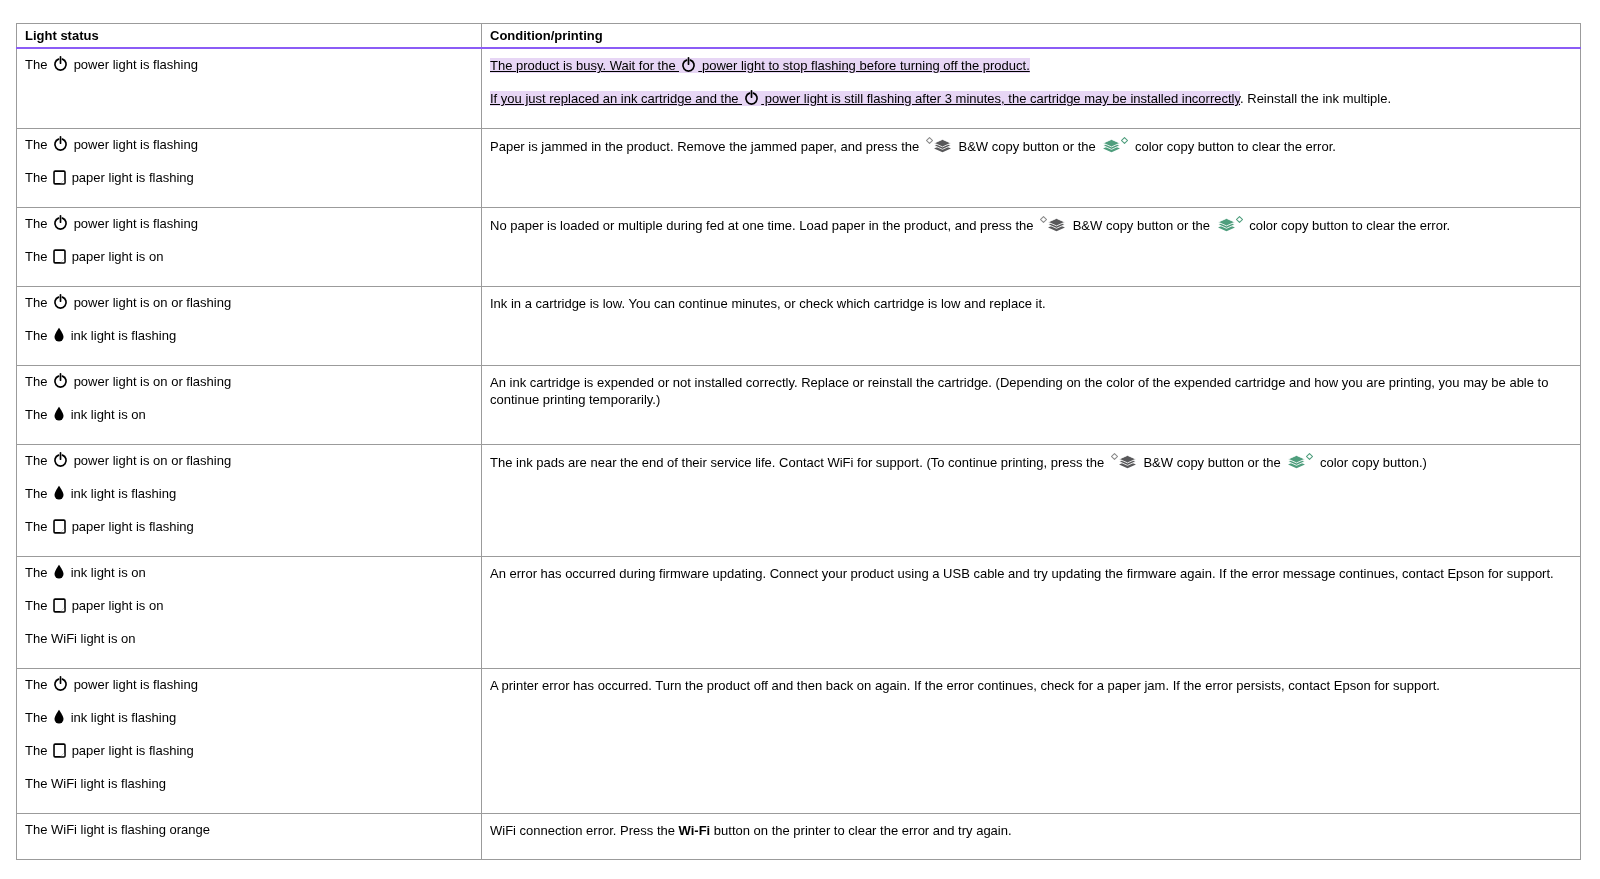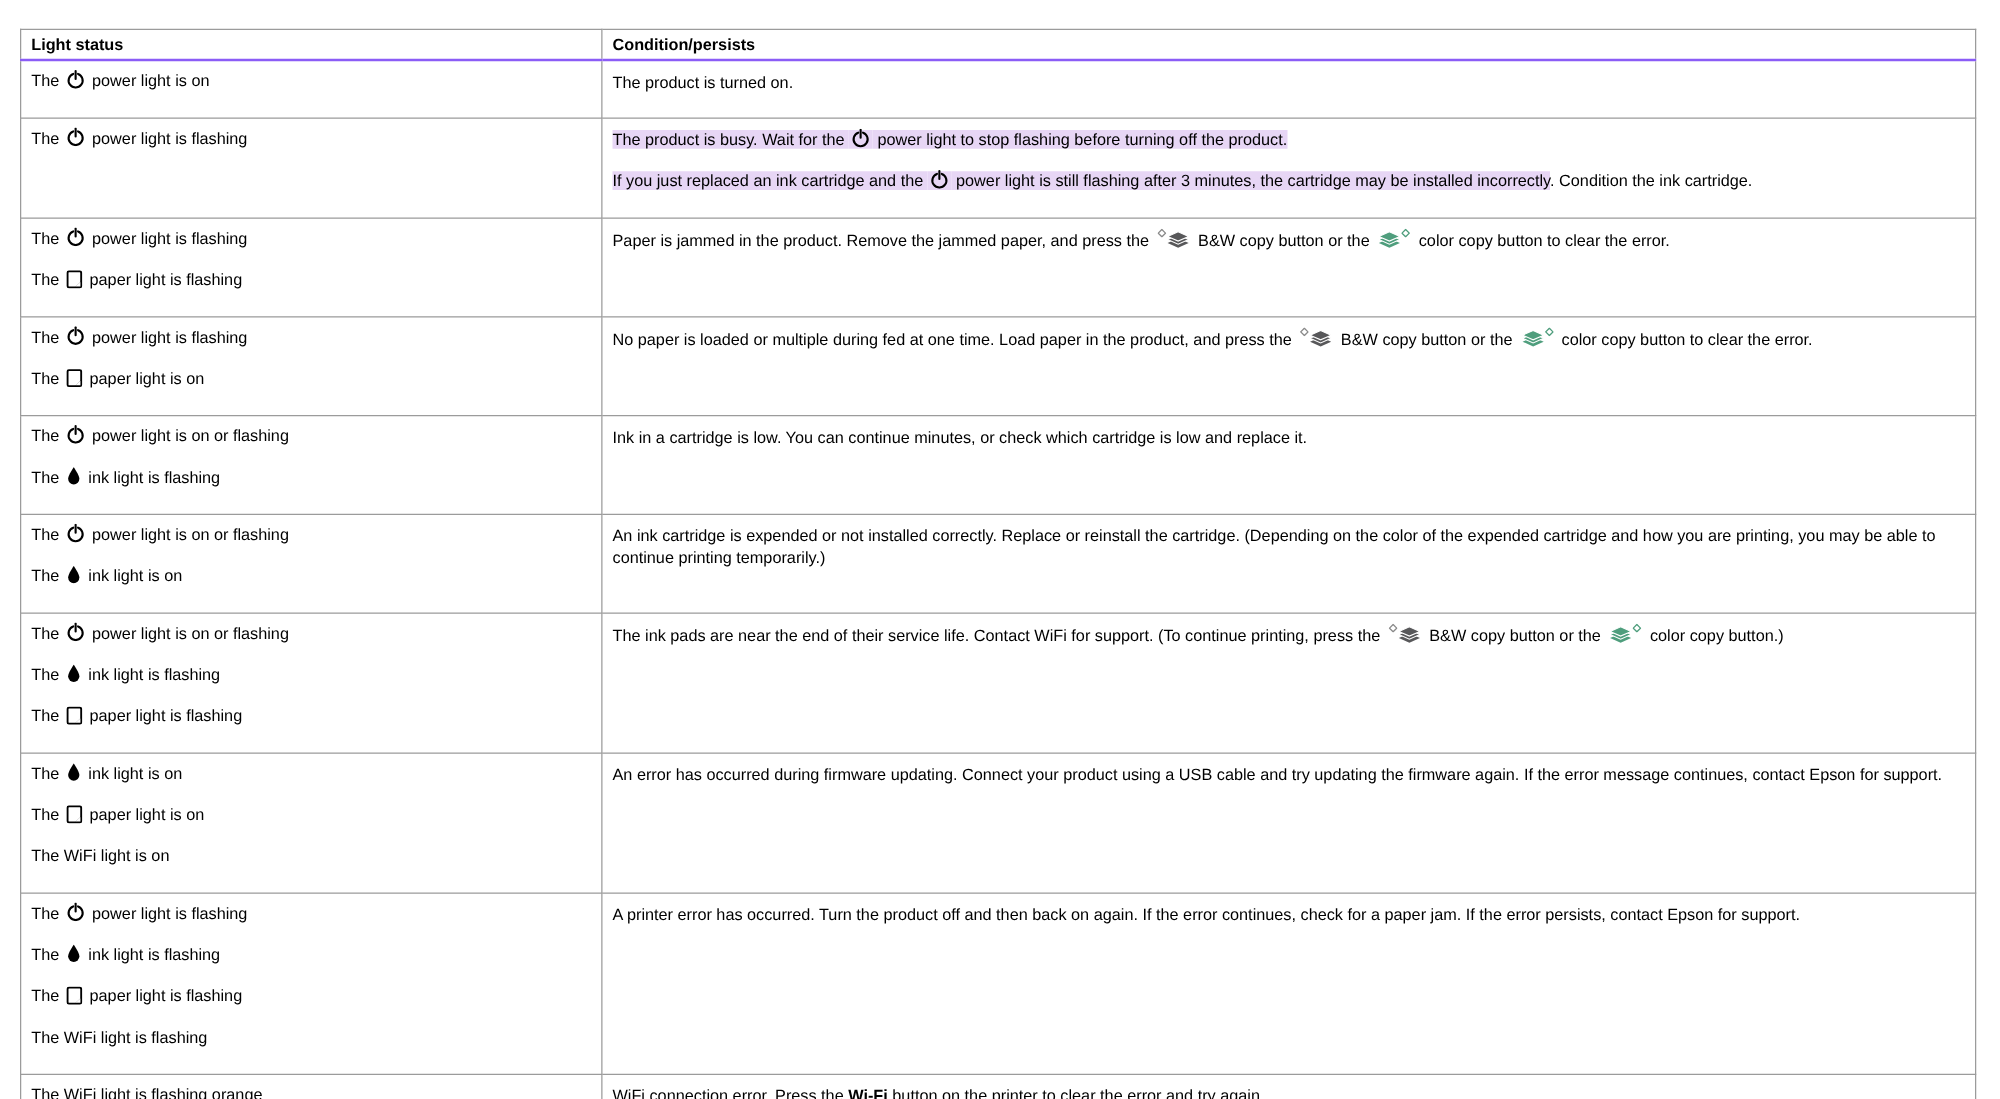--- a/index.html
+++ b/index.html
@@ -44,21 +44,21 @@
     margin: 0 0 13px 0;
     line-height: 20px;
     white-space: nowrap;
   }
   .cond-para {
     margin: 2px 0 16px 0;
     line-height: 17px;
   }
   .cond-para:last-child { margin-bottom: 4px; }
 
-  .hl { background: var(--hl, #e7d6f5); }
+  .hl { background: var(--hl, #e7d6f5); text-decoration: underline; }
 
   .inline-icon { display: inline-block; vertical-align: -3px; line-height: 0; }
   .inline-icon.power-i  { vertical-align: -2px; margin: 0 2px; }
   .inline-icon.paper-i  { vertical-align: -3px; margin: 0 2px; }
   .inline-icon.ink-i    { vertical-align: -2px; margin: 0 2px; }
   .copy-icon { display: inline-block; white-space: nowrap; margin: 0 3px; }
   .copy-icon .layers { display: inline-block; vertical-align: -3px; line-height: 0; }
   .copy-icon .mini   { display: inline-block; vertical-align: 7px; line-height: 0; }
   b, .seg-bold { font-weight: bold; }
 </style>
@@ -67,51 +67,40 @@
 
 <div class="page">
   <table class="status-table">
     <colgroup>
       <col class="c-light">
       <col class="c-cond">
     </colgroup>
     <thead>
       <tr>
         <th>Light status</th>
-        <th>Condition/persists</th>
+        <th>Condition/printing</th>
       </tr>
     </thead>
     <tbody>
-        <tr style="height: 30px;">
-          <td>
-            <div class="light-line"><span>The </span><span class="inline-icon power-i"><svg width="15" height="15" viewBox="0 0 16 16">
-                  <path d="M10.05 3.36 A6 6 0 1 1 5.95 3.36" fill="none" stroke="#000000" stroke-width="1.8" stroke-linecap="round"></path>
-                  <line x1="8" y1="0.9" x2="8" y2="7.6" stroke="#000000" stroke-width="1.8" stroke-linecap="round"></line>
-                </svg></span><span> power light is on</span></div>
-          </td>
-          <td>
-            <div class="cond-para"><span>The product is turned on.</span></div>
-          </td>
-        </tr>
         <tr style="height: 80px;">
           <td>
             <div class="light-line"><span>The </span><span class="inline-icon power-i"><svg width="15" height="15" viewBox="0 0 16 16">
                   <path d="M10.05 3.36 A6 6 0 1 1 5.95 3.36" fill="none" stroke="#000000" stroke-width="1.8" stroke-linecap="round"></path>
                   <line x1="8" y1="0.9" x2="8" y2="7.6" stroke="#000000" stroke-width="1.8" stroke-linecap="round"></line>
                 </svg></span><span> power light is flashing</span></div>
           </td>
           <td>
             <div class="cond-para"><span class="hl">The product is busy. Wait for the </span><span class="hl"><span class="inline-icon power-i"><svg width="15" height="15" viewBox="0 0 16 16">
                     <path d="M10.05 3.36 A6 6 0 1 1 5.95 3.36" fill="none" stroke="#000000" stroke-width="1.8" stroke-linecap="round"></path>
                     <line x1="8" y1="0.9" x2="8" y2="7.6" stroke="#000000" stroke-width="1.8" stroke-linecap="round"></line>
                   </svg></span></span><span class="hl"> power light to stop flashing before turning off the product.</span></div>
             <div class="cond-para"><span class="hl">If you just replaced an ink cartridge and the </span><span class="hl"><span class="inline-icon power-i"><svg width="15" height="15" viewBox="0 0 16 16">
                     <path d="M10.05 3.36 A6 6 0 1 1 5.95 3.36" fill="none" stroke="#000000" stroke-width="1.8" stroke-linecap="round"></path>
                     <line x1="8" y1="0.9" x2="8" y2="7.6" stroke="#000000" stroke-width="1.8" stroke-linecap="round"></line>
-                  </svg></span></span><span class="hl"> power light is still flashing after 3 minutes, the cartridge may be installed incorrectly</span><span>. Condition the ink cartridge.</span></div>
+                  </svg></span></span><span class="hl"> power light is still flashing after 3 minutes, the cartridge may be installed incorrectly</span><span>. Reinstall the ink multiple.</span></div>
           </td>
         </tr>
         <tr style="height: 77px;">
           <td>
             <div class="light-line"><span>The </span><span class="inline-icon power-i"><svg width="15" height="15" viewBox="0 0 16 16">
                   <path d="M10.05 3.36 A6 6 0 1 1 5.95 3.36" fill="none" stroke="#000000" stroke-width="1.8" stroke-linecap="round"></path>
                   <line x1="8" y1="0.9" x2="8" y2="7.6" stroke="#000000" stroke-width="1.8" stroke-linecap="round"></line>
                 </svg></span><span> power light is flashing</span></div>
             <div class="light-line"><span>The </span><span class="inline-icon paper-i"><svg width="13" height="15" viewBox="0 0 14 16">
                   <rect x="1.1" y="1.1" width="11.8" height="13.8" rx="1.2" fill="none" stroke="#000000" stroke-width="1.7"></rect>

